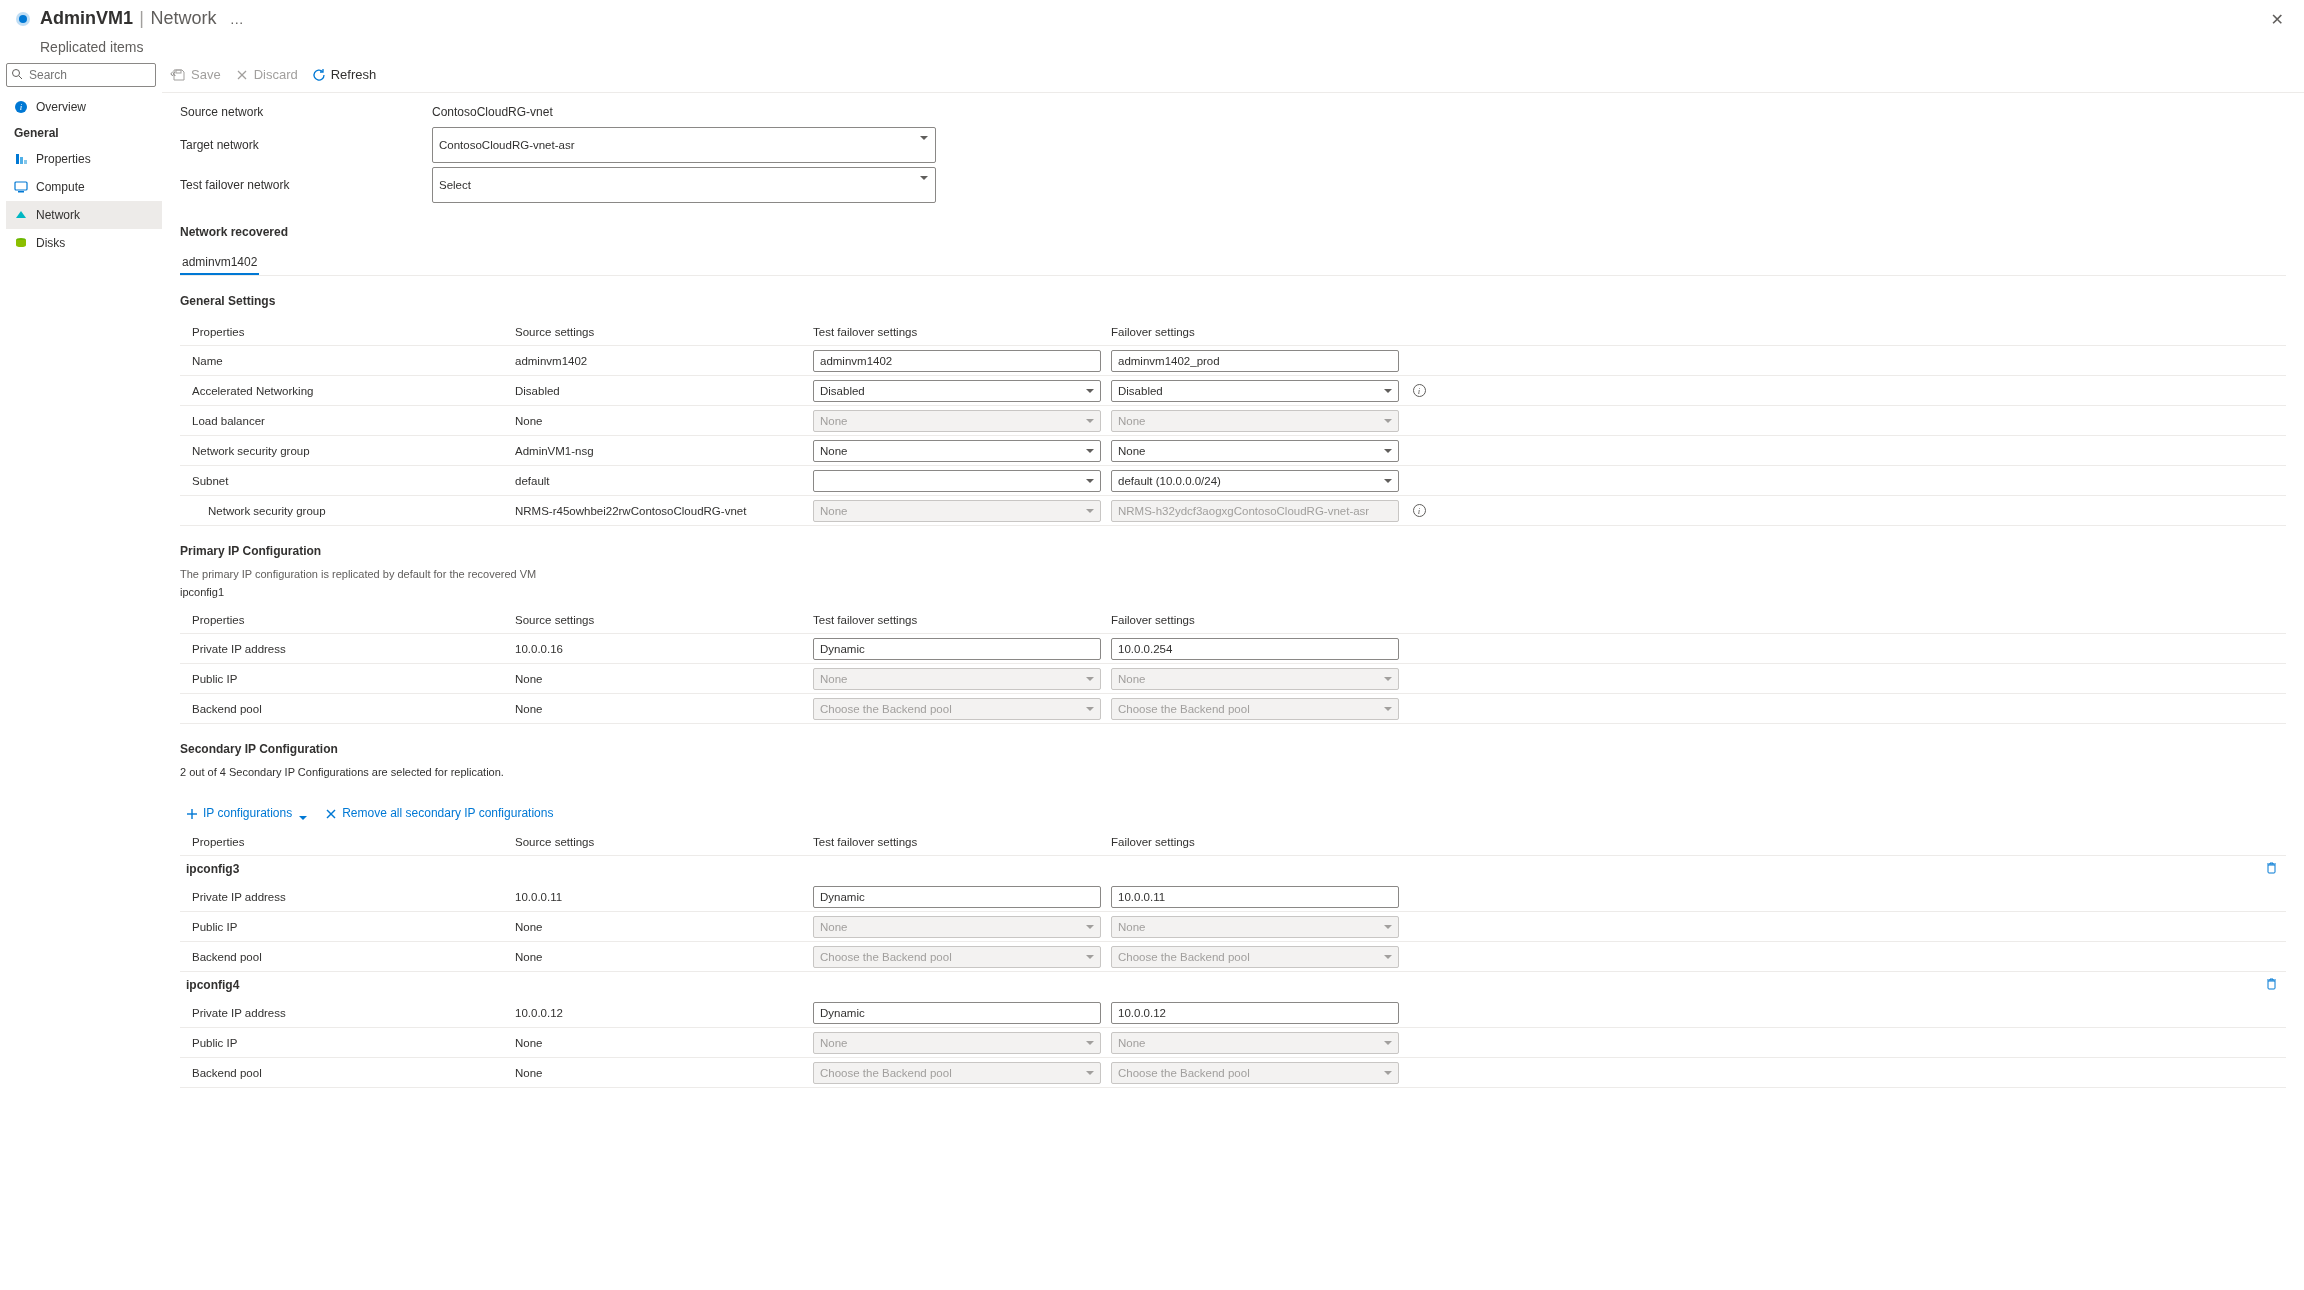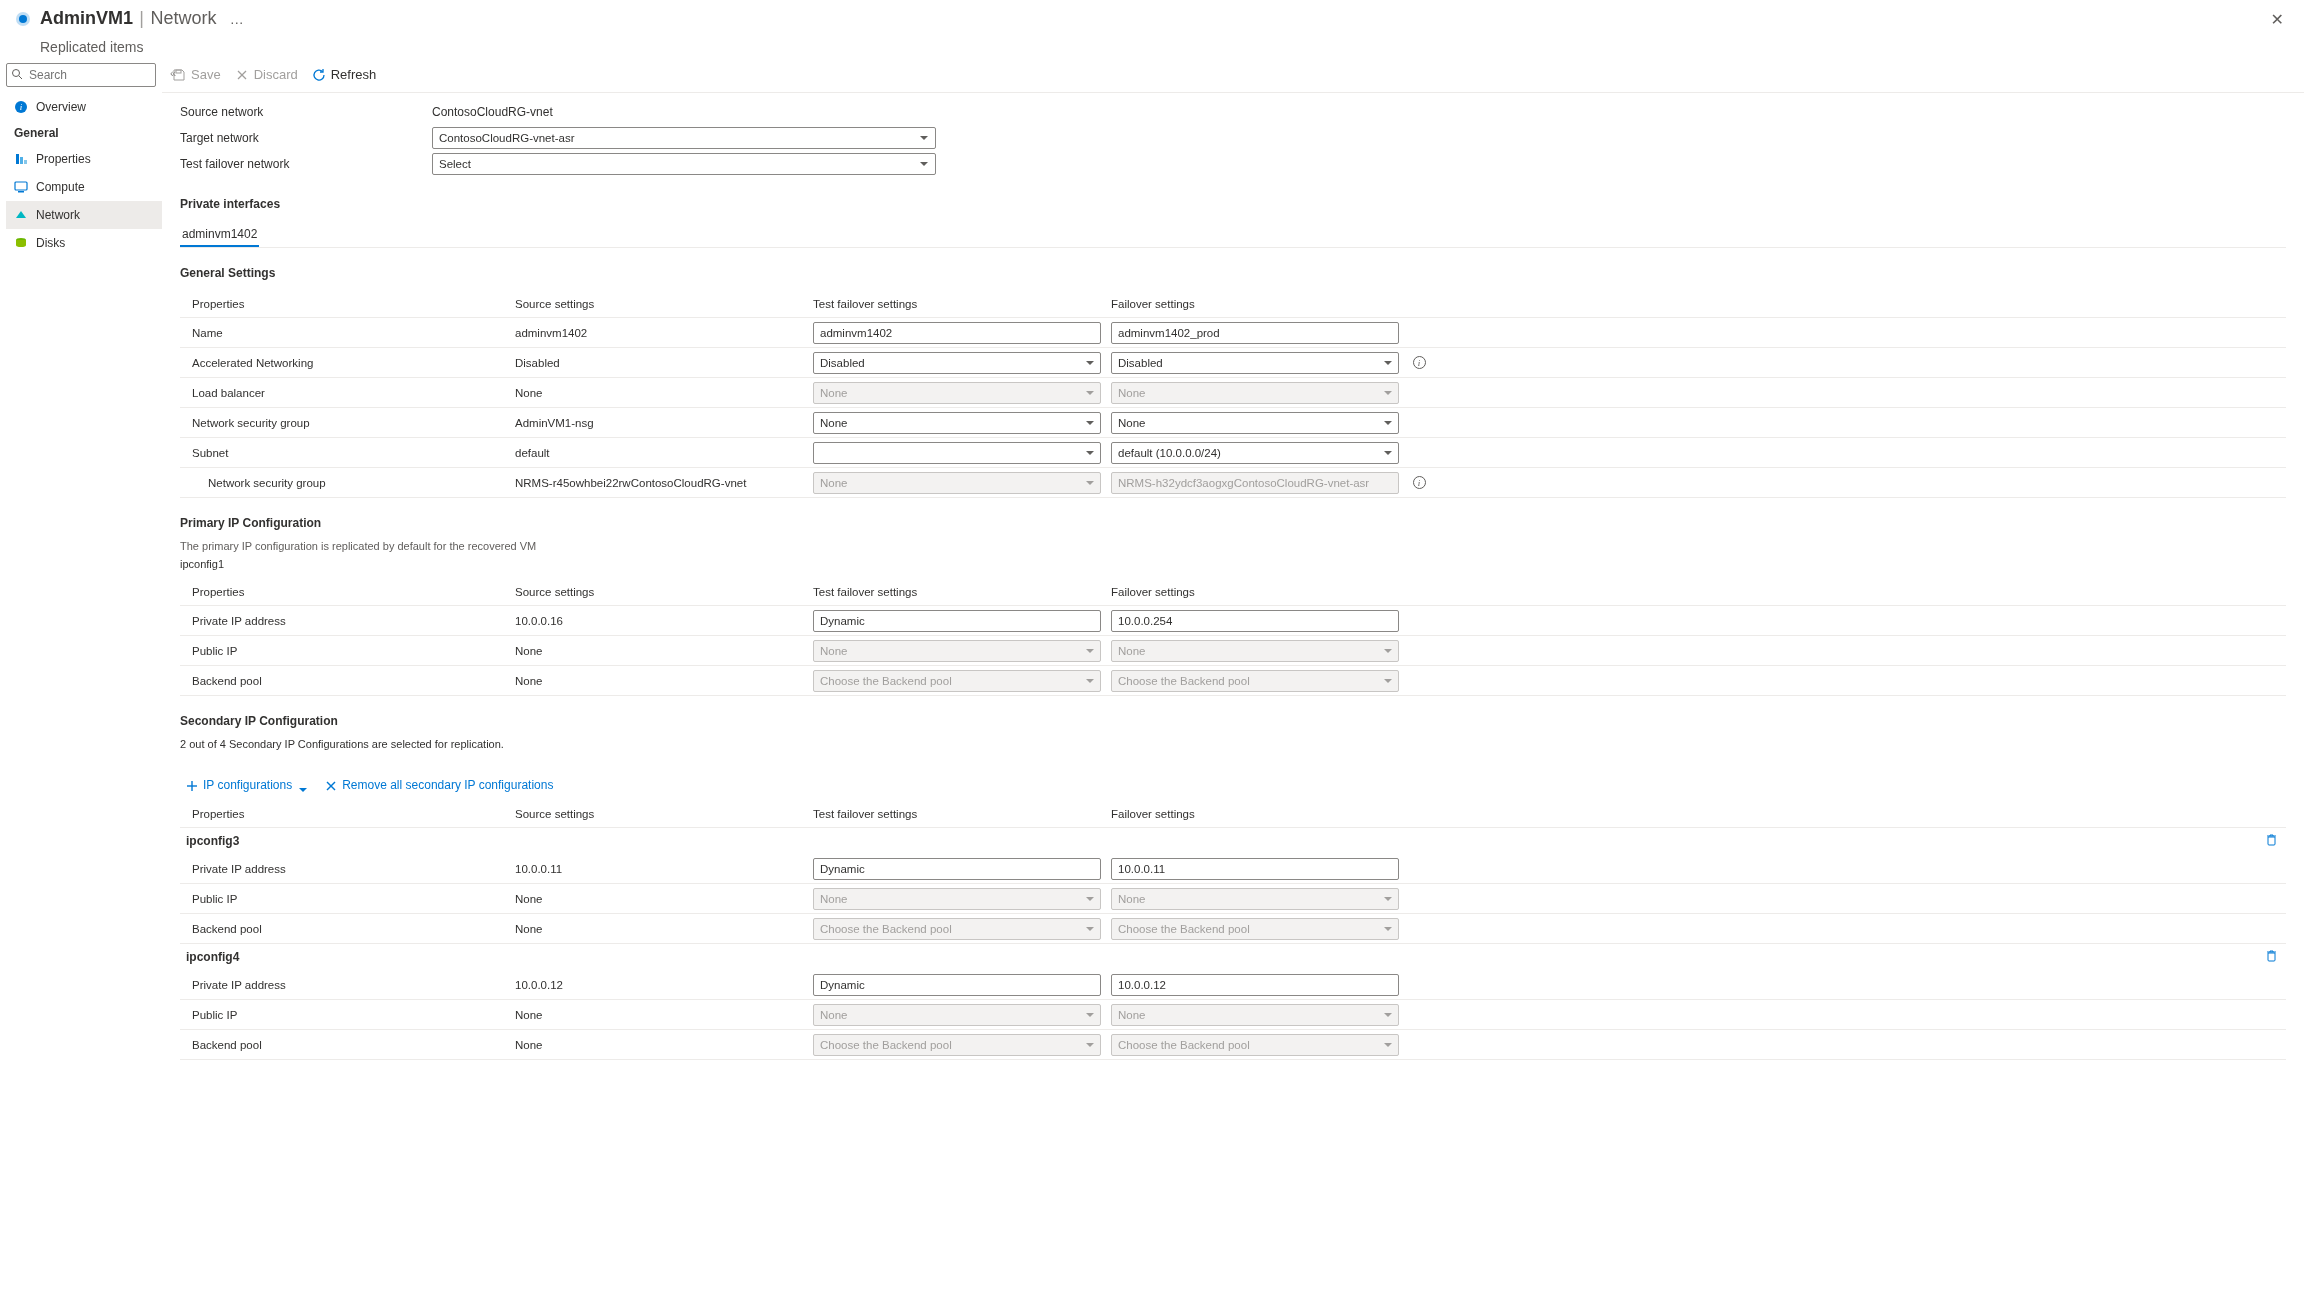--- a/index.html
+++ b/index.html
@@ -36,21 +36,21 @@
 .toolbar-btn.refresh { color: #0078d4; }
 .toolbar-btn.refresh .label { color: #323130; }
 
 .content { padding: 8px 18px 30px; }
 .section-title { font-weight: 600; font-size: 12px; color: #323130; margin: 4px 0 10px; }
 .sub-text { font-size: 11px; color: #605e5c; margin-bottom: 6px; }
 
 .form-row { display: flex; align-items: center; min-height: 22px; margin-bottom: 4px; }
 .form-label { width: 252px; font-size: 12px; color: #323130; }
 .form-value-static { font-size: 12px; color: #323130; }
-.form-select, .form-input { width: 504px; height: 22px; border: 1px solid #8a8886; border-radius: 2px; padding: 0 22px 0 6px; font-size: 11.5px; background: #fff; position: relative; display: flex; align-items: center; cursor: pointer; }
+.form-select, .form-input { width: 504px; height: 36px; border: 1px solid #8a8886; border-radius: 2px; padding: 0 22px 0 6px; font-size: 11.5px; background: #fff; position: relative; display: flex; align-items: center; cursor: pointer; }
 .form-select::after { content: ""; position: absolute; right: 7px; top: 8px; width: 0; height: 0; border-left: 4px solid transparent; border-right: 4px solid transparent; border-top: 4px solid #605e5c; }
 
 .tab-row { display: flex; border-bottom: 1px solid #edebe9; margin-top: 8px; }
 .tab { padding: 6px 2px 4px; margin-right: 18px; font-size: 12px; cursor: pointer; border-bottom: 2px solid transparent; }
 .tab.active { color: #323130; border-bottom-color: #0078d4; }
 
 .grid { margin-top: 8px; }
 .grid-head, .grid-row { display: flex; align-items: center; border-bottom: 1px solid #edebe9; }
 .grid-head { height: 28px; }
 .grid-row { height: 30px; }
@@ -200,21 +200,21 @@
           </div>
       </div>
       <div class="form-row">
         <div class="form-label">Test failover network</div>
         <div class="form-select">
             <span>Select</span>
           </div>
       </div>
 
       <div class="small-gap"></div>
-      <div class="section-title">Private interfaces</div>
+      <div class="section-title">Network recovered</div>
       <div class="tab-row">
         <div class="tab active">adminvm1402</div>
       </div>
 
       <div class="small-gap"></div>
       <div class="section-title">General Settings</div>
 
       <div class="grid">
         <div class="grid-head">
           <div class="col-prop">Properties</div>

